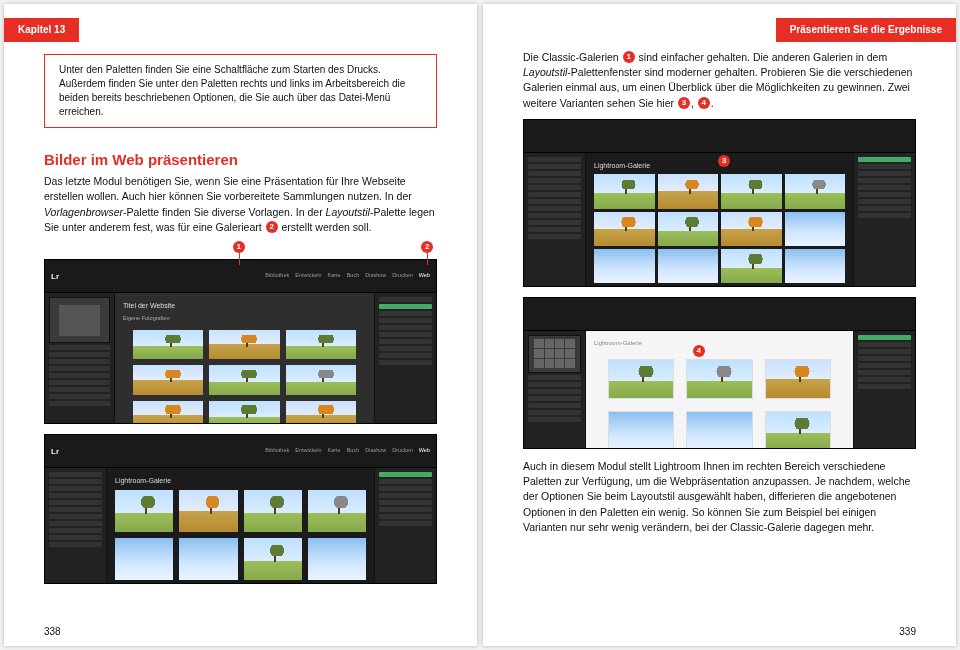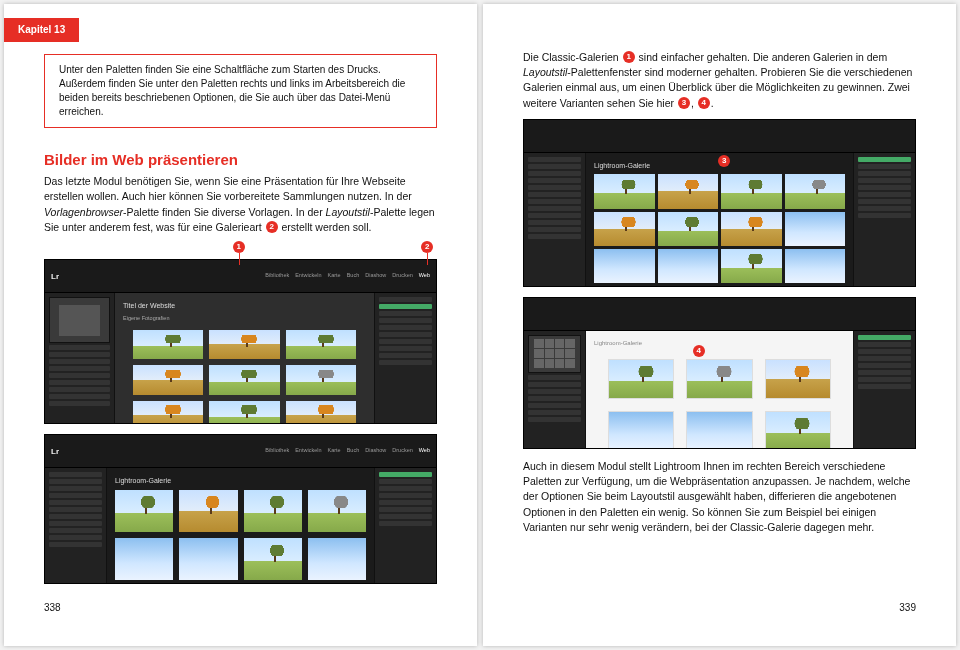--- a/index.html
+++ b/index.html
@@ -64,21 +64,21 @@
     margin:8px 0 4px;
   }
   p{margin:4px 0 8px;font-size:10.5px;line-height:1.45;}
   .bullet{
     display:inline-flex;align-items:center;justify-content:center;
     width:12px;height:12px;border-radius:50%;
     background:var(--red);color:#fff;
     font:700 8px/1 Arial;
     vertical-align:text-bottom;margin:0 1px;
   }
-  .pagenum{position:absolute;bottom:32px;font-size:10px;}
+  .pagenum{position:absolute;bottom:8px;font-size:10px;}
   .pagenum.l{left:40px;}
   .pagenum.r{right:40px;margin-left:21px;}
   
   .callouts{position:relative;height:12px;}
   .call{
     position:absolute;top:-2px;width:12px;height:12px;border-radius:50%;
     background:var(--red);color:#fff;font:700 8px/12px Arial;text-align:center;
   }
   .call::after{
     content:"";position:absolute;left:50%;top:12px;width:1px;height:12px;background:var(--red);
@@ -264,20 +264,21 @@
         <div class="sb-line"></div>
           <div class="sb-line"></div>
       </div>
     </div>
   </div>
 
   <div class="pagenum l">338</div>
 </div>
 
 <div class="page">
+  <div class="tab right">Präsentieren Sie die Ergebnisse</div>
 
   <p style="margin-top:6px;">
     <span>Die Classic-Galerien </span><span class="bullet">1</span><span> sind einfacher gehalten. Die anderen Galerien in dem </span><span class="italic">Layoutstil</span><span>-Palettenfenster sind moderner gehalten. Probieren Sie die verschiedenen Galerien einmal aus, um einen Überblick über die Möglichkeiten zu gewinnen. Zwei weitere Varianten sehen Sie hier </span><span class="bullet">3</span><span>, </span><span class="bullet">4</span><span>.</span>
   </p>
 
   <div class="shot" style="height:168px;position:relative;">
     <div class="topbar">
         <span class="lr"></span>
         <span class="tabs"></span>
       </div>

